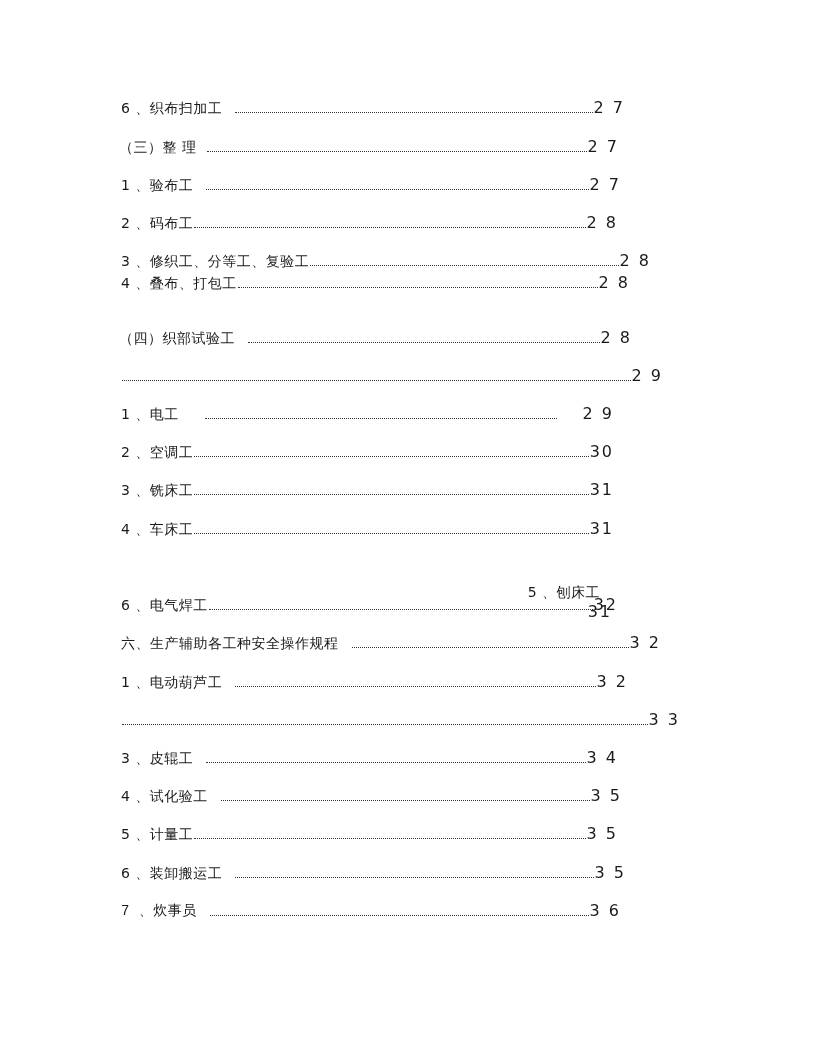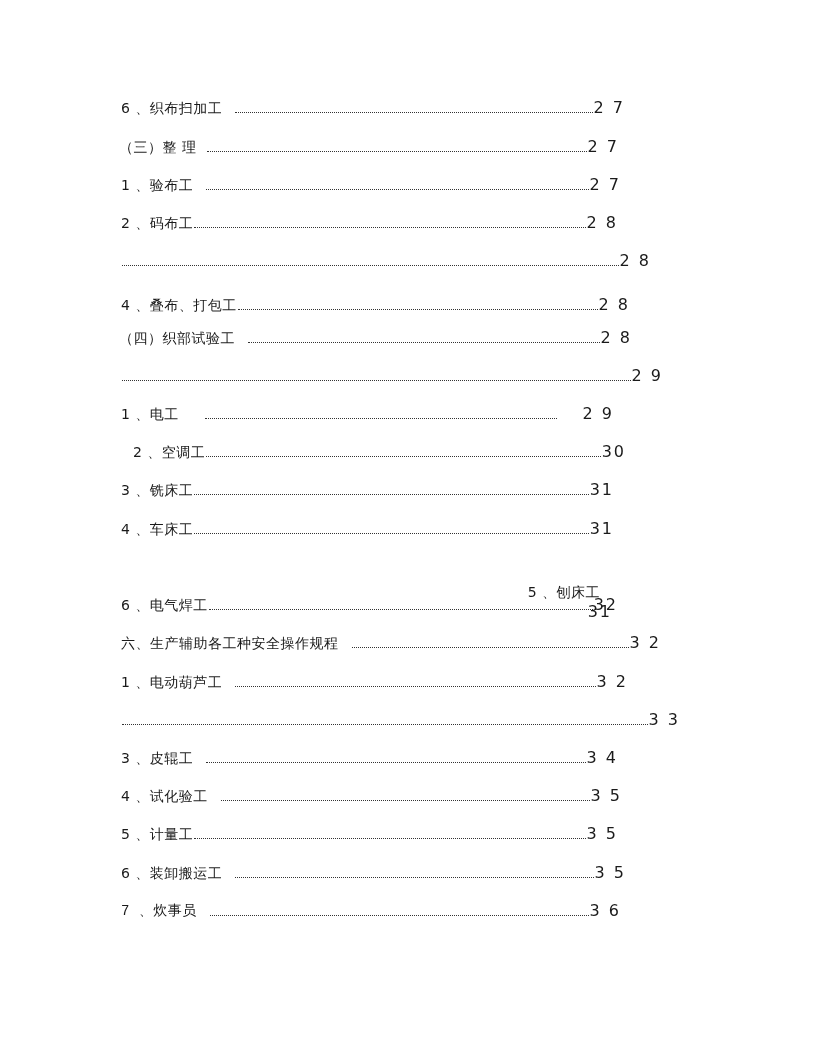--- a/index.html
+++ b/index.html
@@ -31,43 +31,44 @@
       <span class="toc-label" style="margin-right: 12px;">1 、验布工</span>
       <span class="toc-dots"></span>
       <span class="toc-page">2 7</span>
     </div>
     <div class="toc-row" style="left: 121px; top: 213px; width: 497px;">
       <span class="toc-label" style="margin-right: 0px;">2 、码布工</span>
       <span class="toc-dots"></span>
       <span class="toc-page">2 8</span>
     </div>
     <div class="toc-row" style="left: 121px; top: 251px; width: 530px;">
+      <span class="toc-label" style="margin-right: 0px;">3 、修织工、分等工、复验工</span>
       <span class="toc-dots"></span>
       <span class="toc-page">2 8</span>
     </div>
-    <div class="toc-row" style="left: 121px; top: 295px; width: 509px;">
+    <div class="toc-row" style="left: 121px; top: 273px; width: 509px;">
       <span class="toc-label" style="margin-right: 0px;">4 、叠布、打包工</span>
       <span class="toc-dots"></span>
       <span class="toc-page">2 8</span>
     </div>
     <div class="toc-row" style="left: 119px; top: 328px; width: 513px;">
       <span class="toc-label" style="margin-right: 12px;">（四）织部试验工</span>
       <span class="toc-dots"></span>
       <span class="toc-page">2 8</span>
     </div>
     <div class="toc-row" style="left: 121px; top: 366px; width: 542px;">
       <span class="toc-dots"></span>
       <span class="toc-page">2 9</span>
     </div>
     <div class="toc-row" style="left: 121px; top: 404px; width: 493px; gap: 25px;">
       <span class="toc-label" style="margin-right: 0px;">1 、电工</span>
       <span class="toc-dots"></span>
       <span class="toc-page">2 9</span>
     </div>
-    <div class="toc-row" style="left: 121px; top: 442px; width: 493px; margin-left: 12px;">
+    <div class="toc-row" style="left: 121px; top: 442px; width: 493px;">
       <span class="toc-label" style="margin-right: 0px;">2 、空调工</span>
       <span class="toc-dots"></span>
       <span class="toc-page">30</span>
     </div>
     <div class="toc-row" style="left: 121px; top: 480px; width: 493px;">
       <span class="toc-label" style="margin-right: 0px;">3 、铣床工</span>
       <span class="toc-dots"></span>
       <span class="toc-page">31</span>
     </div>
     <div class="toc-row" style="left: 121px; top: 519px; width: 493px;">

